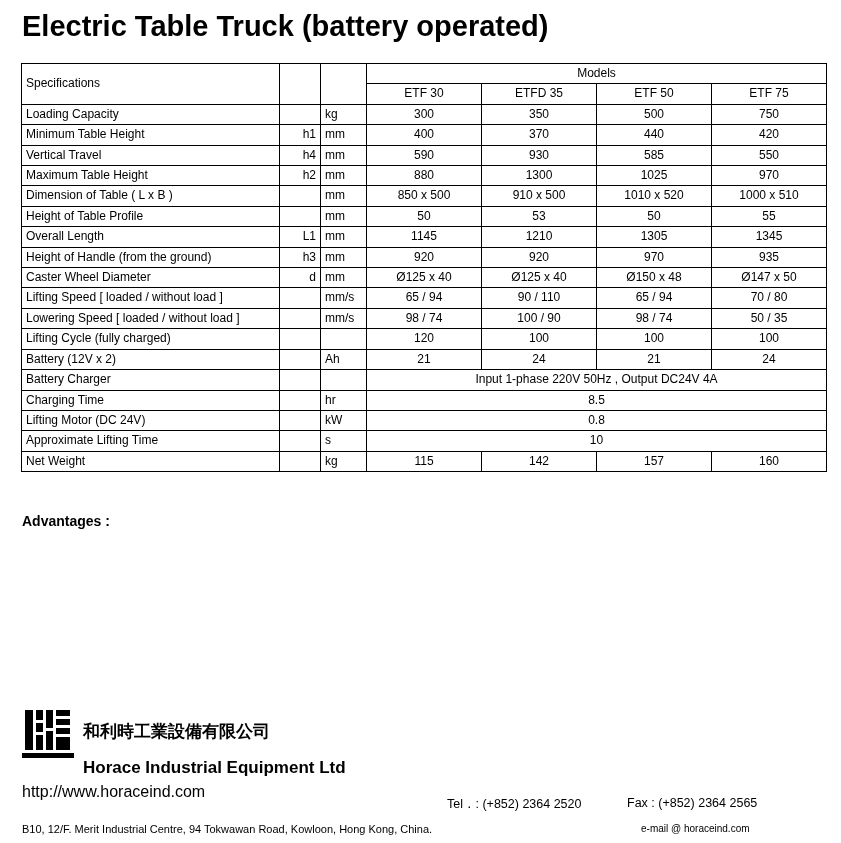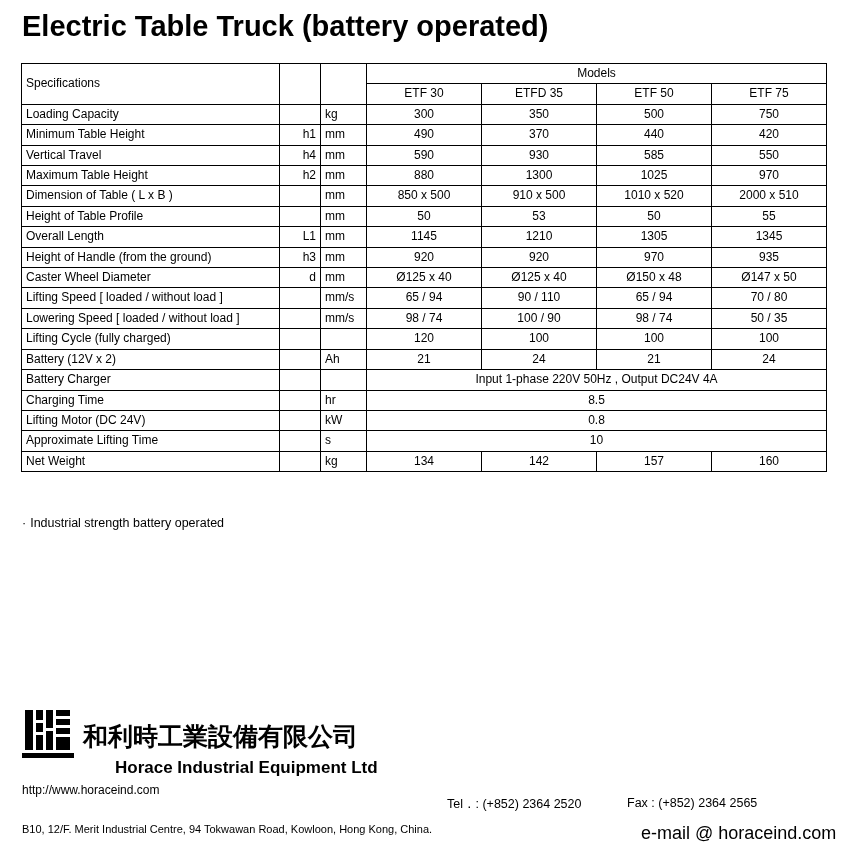--- a/index.html
+++ b/index.html
@@ -113,39 +113,38 @@
     left: 22px;
     top: 8px;
     width: 52px;
     height: 52px;
   }
   .logo-mark svg { display: block; }
   .company-cn {
     position: absolute;
     left: 83px;
     top: 20px;
-    font-size: 25px;
+    font-size: 17px;
     font-weight: bold;
     font-family: "DejaVu Sans", sans-serif;
     white-space: nowrap;
   }
   .company-en {
     position: absolute;
     left: 83px;
     top: 58px;
     font-size: 17px;
     font-weight: bold;
     white-space: nowrap;
-    margin-left: 32px;
   }
   .website {
     position: absolute;
     left: 22px;
     top: 83px;
-    font-size: 12px;
+    font-size: 16px;
     white-space: nowrap;
   }
   .tel {
     position: absolute;
     left: 447px;
     top: 96px;
     font-size: 12.5px;
     white-space: nowrap;
   }
   .fax {
@@ -159,21 +158,21 @@
     position: absolute;
     left: 22px;
     top: 123px;
     font-size: 11px;
     white-space: nowrap;
   }
   .email {
     position: absolute;
     left: 641px;
     top: 123px;
-    font-size: 18px;
+    font-size: 10px;
     white-space: nowrap;
   }
 </style>
 </head>
 <body>
 
 <div class="page">
 
   <div class="doc-title">Electric Table Truck (battery operated)</div>
 
@@ -209,21 +208,21 @@
           <td class="c-unit">kg</td>
           <td class="c-val">300</td>
           <td class="c-val">350</td>
           <td class="c-val">500</td>
           <td class="c-val">750</td>
         </tr>
         <tr>
           <td class="c-label">Minimum Table Height</td>
           <td class="c-sym">h1</td>
           <td class="c-unit">mm</td>
-          <td class="c-val">490</td>
+          <td class="c-val">400</td>
           <td class="c-val">370</td>
           <td class="c-val">440</td>
           <td class="c-val">420</td>
         </tr>
         <tr>
           <td class="c-label">Vertical Travel</td>
           <td class="c-sym">h4</td>
           <td class="c-unit">mm</td>
           <td class="c-val">590</td>
           <td class="c-val">930</td>
@@ -239,21 +238,21 @@
           <td class="c-val">1025</td>
           <td class="c-val">970</td>
         </tr>
         <tr>
           <td class="c-label">Dimension of Table ( L x B )</td>
           <td class="c-sym"></td>
           <td class="c-unit">mm</td>
           <td class="c-val">850 x 500</td>
           <td class="c-val">910 x 500</td>
           <td class="c-val">1010 x 520</td>
-          <td class="c-val">2000 x 510</td>
+          <td class="c-val">1000 x 510</td>
         </tr>
         <tr>
           <td class="c-label">Height of Table Profile</td>
           <td class="c-sym"></td>
           <td class="c-unit">mm</td>
           <td class="c-val">50</td>
           <td class="c-val">53</td>
           <td class="c-val">50</td>
           <td class="c-val">55</td>
         </tr>
@@ -341,33 +340,31 @@
         <tr>
           <td class="c-label">Approximate Lifting Time</td>
           <td class="c-sym"></td>
           <td class="c-unit">s</td>
           <td class="c-val" colspan="4">10</td>
         </tr>
         <tr>
           <td class="c-label">Net Weight</td>
           <td class="c-sym"></td>
           <td class="c-unit">kg</td>
-          <td class="c-val">134</td>
+          <td class="c-val">115</td>
           <td class="c-val">142</td>
           <td class="c-val">157</td>
           <td class="c-val">160</td>
         </tr>
       </tbody>
     </table>
   </div>
 
   <div class="advantages">
-    <div class="adv-item">
-      <span class="adv-bullet">·</span><span>Industrial strength battery operated</span>
-    </div>
+    <div class="adv-title">Advantages :</div>
   </div>
 
   <div class="footer">
     <div class="logo-mark">
       <svg width="52" height="52" viewBox="0 0 52 52">
         <rect x="3" y="2" width="8" height="40" fill="#000"></rect>
         <rect x="14" y="2" width="7" height="10" fill="#000"></rect>
         <rect x="14" y="15" width="7" height="9" fill="#000"></rect>
         <rect x="14" y="27" width="7" height="15" fill="#000"></rect>
         <rect x="24" y="2" width="7" height="18" fill="#000"></rect>

